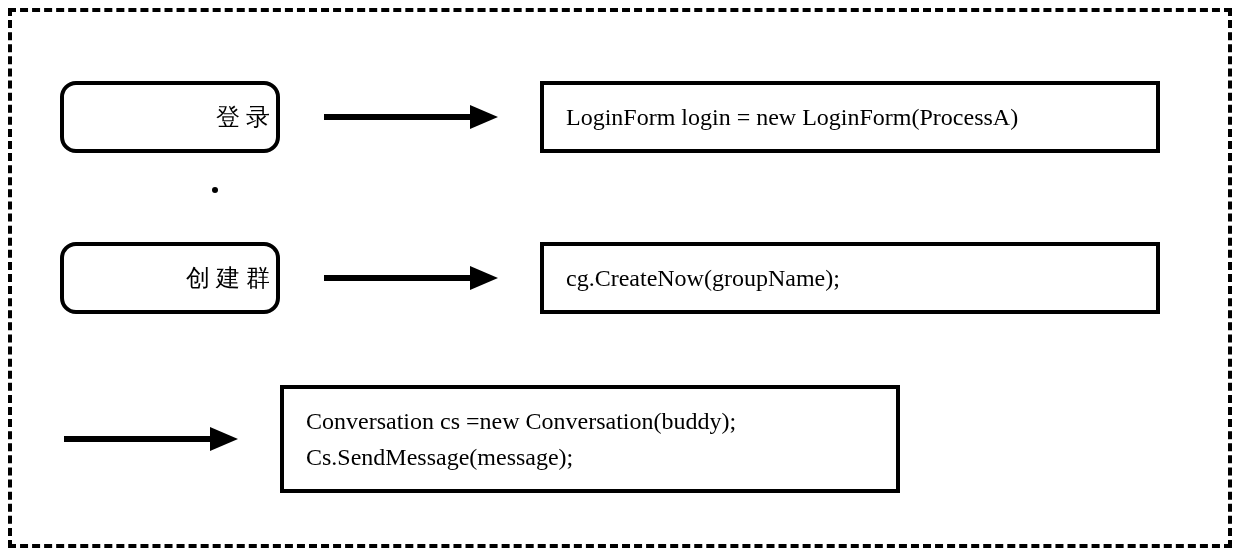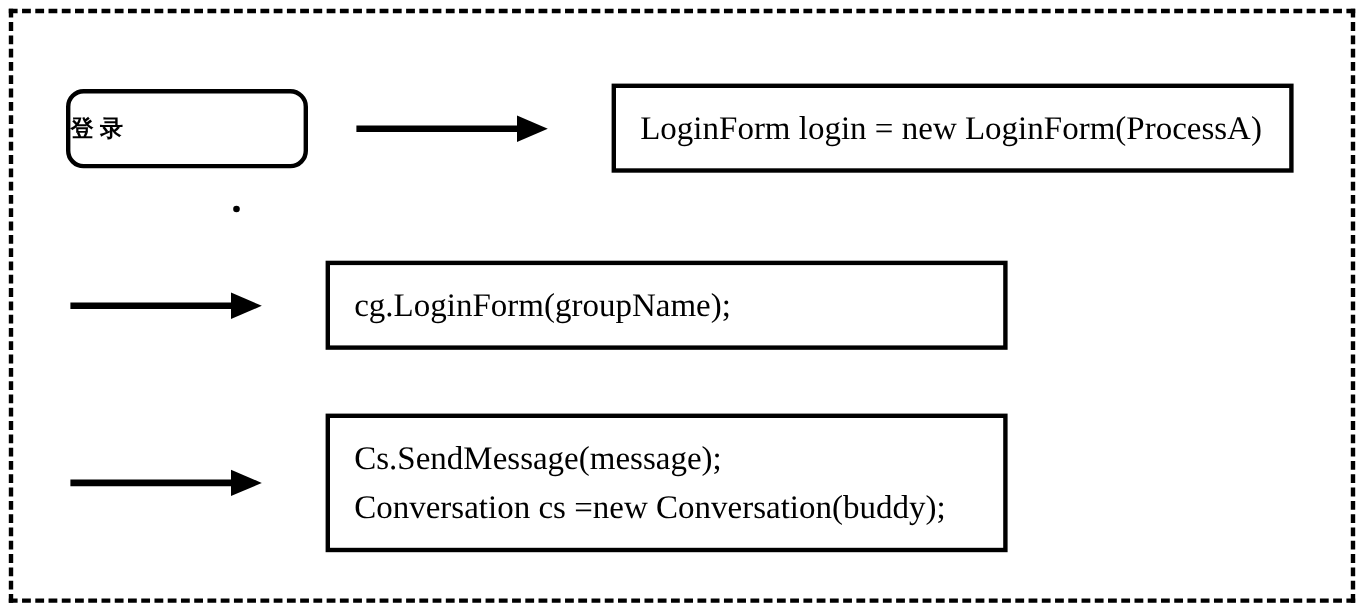--- a/index.html
+++ b/index.html
@@ -28,46 +28,45 @@
     gap: 40px;
     height: 120px;
   }
   .label-box {
     width: 220px;
     height: 72px;
     border: 4px solid #000;
     border-radius: 16px;
     display: flex;
     align-items: center;
-    justify-content: flex-start;
-    font-size: 21px;
-    font-weight: bold;
+    justify-content: flex-end;
+    font-size: 24px;
+    font-weight: normal;
     letter-spacing: 6px;
     flex: 0 0 auto;
   }
   .arrow {
     width: 180px;
     height: 40px;
     flex: 0 0 auto;
     display: flex;
     align-items: center;
     justify-content: center;
   }
   .code-box {
     border: 4px solid #000;
     padding: 14px 22px;
     font-family: "Times New Roman", serif;
-    font-size: 30px;
+    font-size: 24px;
     line-height: 1.5;
     flex: 0 0 auto;
     min-width: 620px;
     display: flex;
     flex-direction: column;
     justify-content: center;
-    margin-left: 16px;
   }
   .code-line { white-space: pre; }
   .dot {
     position: absolute;
     width: 6px;
     height: 6px;
     background: #000;
     border-radius: 50%;
     left: 200px;
     top: 175px;
@@ -87,38 +86,41 @@
         <line x1="4" y1="20" x2="150" y2="20" stroke="#000" stroke-width="6"></line>
         <polygon points="150,8 178,20 150,32" fill="#000"></polygon>
       </svg>
     </div>
     <div class="code-box">
       <div class="code-line">LoginForm login = new LoginForm(ProcessA)</div>
     </div>
   </div>
 
   <div class="row">
+    <div class="label-box">
+      <span>创建群</span>
+    </div>
     <div class="arrow">
       <svg width="180" height="40" viewBox="0 0 180 40">
         <line x1="4" y1="20" x2="150" y2="20" stroke="#000" stroke-width="6"></line>
         <polygon points="150,8 178,20 150,32" fill="#000"></polygon>
       </svg>
     </div>
     <div class="code-box">
-      <div class="code-line">cg.LoginForm(groupName);</div>
+      <div class="code-line">cg.CreateNow(groupName);</div>
     </div>
   </div>
 
   <div class="row">
     <div class="arrow">
       <svg width="180" height="40" viewBox="0 0 180 40">
         <line x1="4" y1="20" x2="150" y2="20" stroke="#000" stroke-width="6"></line>
         <polygon points="150,8 178,20 150,32" fill="#000"></polygon>
       </svg>
     </div>
     <div class="code-box">
+      <div class="code-line">Conversation cs =new Conversation(buddy);</div>
       <div class="code-line">Cs.SendMessage(message);</div>
-      <div class="code-line">Conversation cs =new Conversation(buddy);</div>
     </div>
   </div>
 
   <div class="dot"></div>
 </div>
 
 </body></html>

